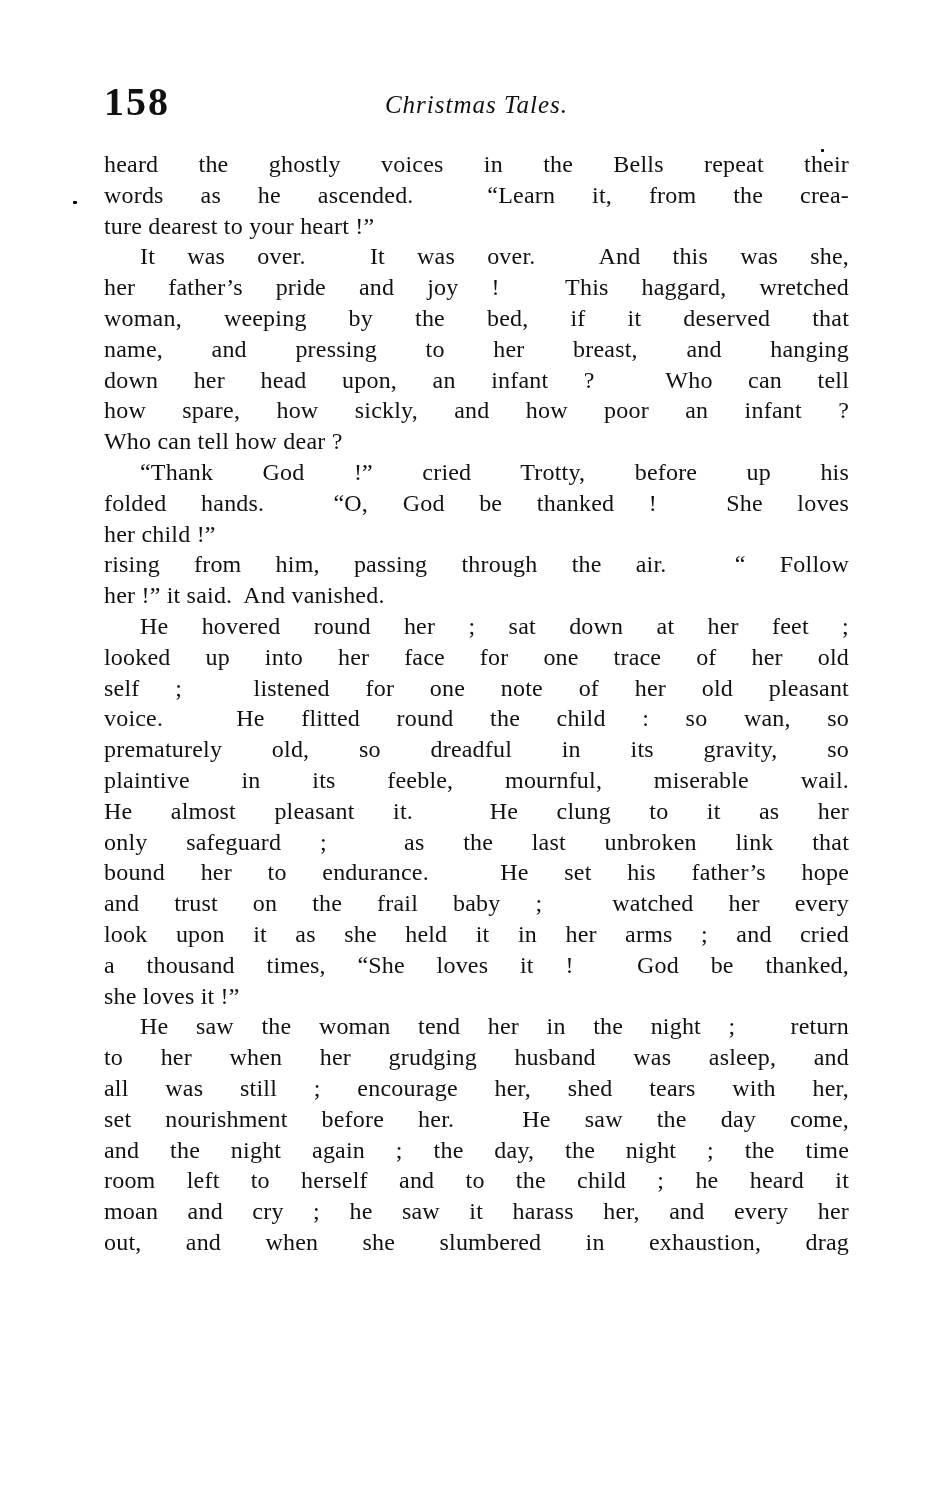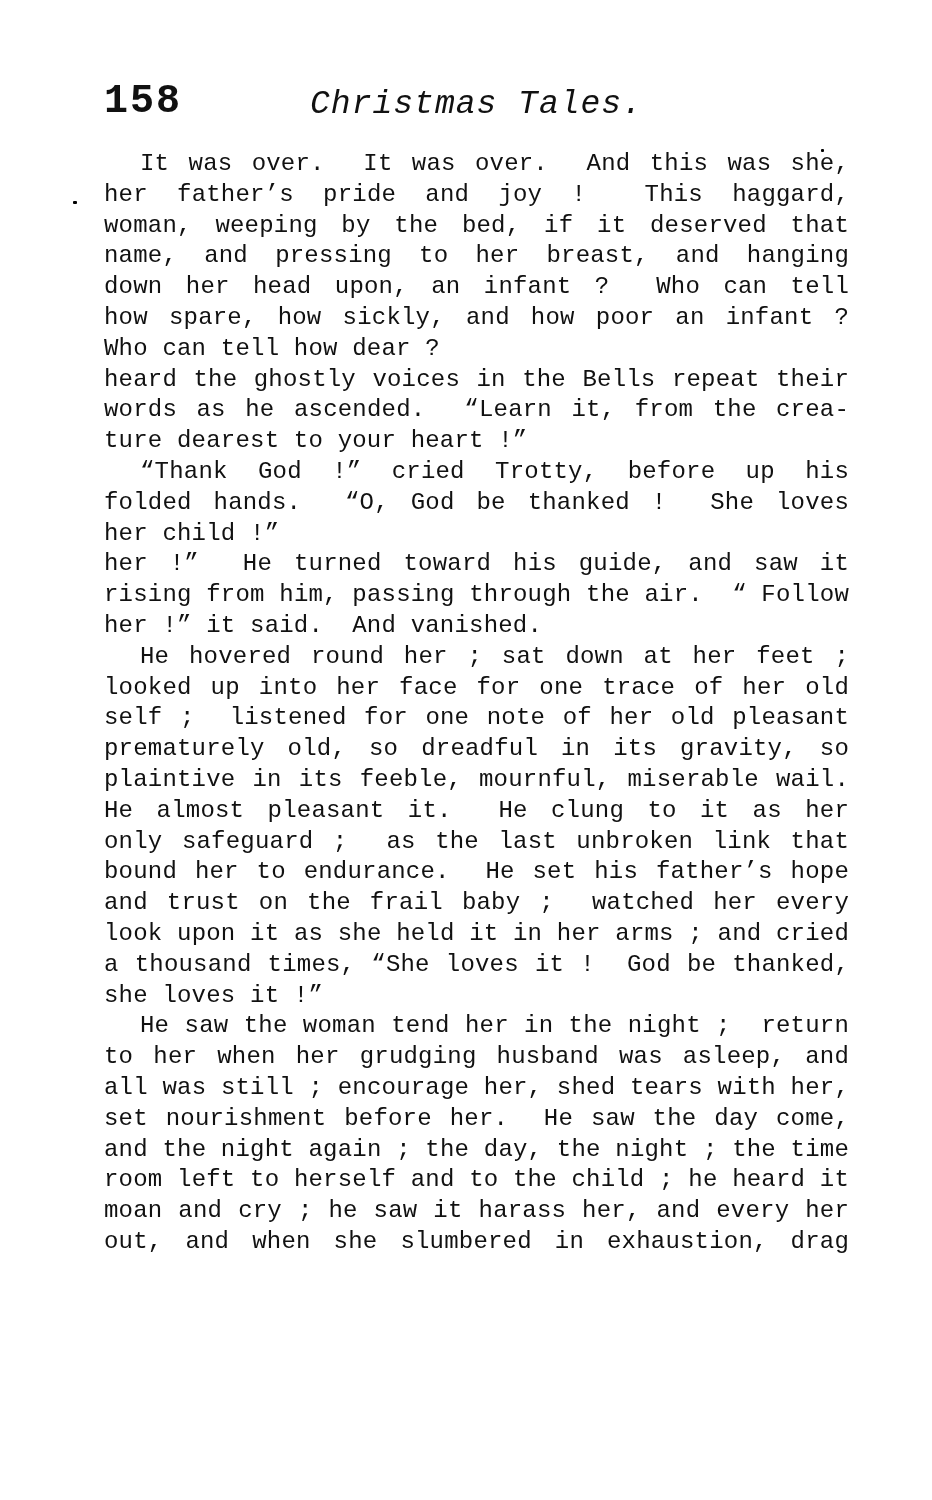--- a/index.html
+++ b/index.html
@@ -6,21 +6,21 @@
     margin: 0;
     padding: 0;
     background: #ffffff;
   }
   .page {
     position: relative;
     width: 932px;
     height: 1500px;
     background: #ffffff;
     overflow: hidden;
-    font-family: Liberation Mono, monospace;
+    font-family: Liberation Serif, serif;
     color: #111111;
   }
   .header {
     position: absolute;
     top: 82px;
     left: 104px;
     width: 745px;
     height: 44px;
   }
   .pagenum {
@@ -31,21 +31,21 @@
     font-weight: 700;
     letter-spacing: 2px;
     line-height: 40px;
   }
   .running-title {
     position: absolute;
     top: 6px;
     left: 0;
     right: 0;
     text-align: center;
-    font-size: 33px;
+    font-size: 25px;
     font-style: italic;
     line-height: 34px;
     letter-spacing: 1px;
   }
   .text-block {
     position: absolute;
     top: 149px;
     left: 104px;
     width: 745px;
   }
@@ -81,47 +81,47 @@
 <body>
 
 <div class="page">
   <div class="header">
     <span class="pagenum">158</span>
     <span class="running-title">Christmas Tales.</span>
   </div>
 
   <div class="text-block" id="text-block">
       <div class="paragraph">
+        <div class="line">heard the ghostly voices in the Bells repeat their</div>
+        <div class="line">words as he ascended.  “Learn it, from the crea-</div>
+        <div class="line endline">ture dearest to your heart !”</div>
+      </div>
+      <div class="paragraph">
         <div class="line indent">It was over.  It was over.  And this was she,</div>
         <div class="line">her father’s pride and joy !  This haggard, wretched</div>
         <div class="line">woman, weeping by the bed, if it deserved that</div>
         <div class="line">name, and pressing to her breast, and hanging</div>
         <div class="line">down her head upon, an infant ?  Who can tell</div>
         <div class="line">how spare, how sickly, and how poor an infant ?</div>
         <div class="line endline">Who can tell how dear ?</div>
       </div>
       <div class="paragraph">
-        <div class="line">heard the ghostly voices in the Bells repeat their</div>
-        <div class="line">words as he ascended.  “Learn it, from the crea-</div>
-        <div class="line endline">ture dearest to your heart !”</div>
-      </div>
-      <div class="paragraph">
         <div class="line indent">“Thank God !” cried Trotty, before up his</div>
         <div class="line">folded hands.  “O, God be thanked !  She loves</div>
         <div class="line endline">her child !”</div>
       </div>
       <div class="paragraph">
-        <div class="line">her !”  He turned toward his guide, and saw it</div>
         <div class="line">rising from him, passing through the air.  “ Follow</div>
         <div class="line endline">her !” it said.  And vanished.</div>
       </div>
       <div class="paragraph">
         <div class="line indent">He hovered round her ; sat down at her feet ;</div>
         <div class="line">looked up into her face for one trace of her old</div>
         <div class="line">self ;  listened for one note of her old pleasant</div>
+        <div class="line">voice.  He flitted round the child : so wan, so</div>
         <div class="line">prematurely old, so dreadful in its gravity, so</div>
         <div class="line">plaintive in its feeble, mournful, miserable wail.</div>
         <div class="line">He almost pleasant it.  He clung to it as her</div>
         <div class="line">only safeguard ;  as the last unbroken link that</div>
         <div class="line">bound her to endurance.  He set his father’s hope</div>
         <div class="line">and trust on the frail baby ;  watched her every</div>
         <div class="line">look upon it as she held it in her arms ; and cried</div>
         <div class="line">a thousand times, “She loves it !  God be thanked,</div>
         <div class="line endline">she loves it !”</div>
       </div>

